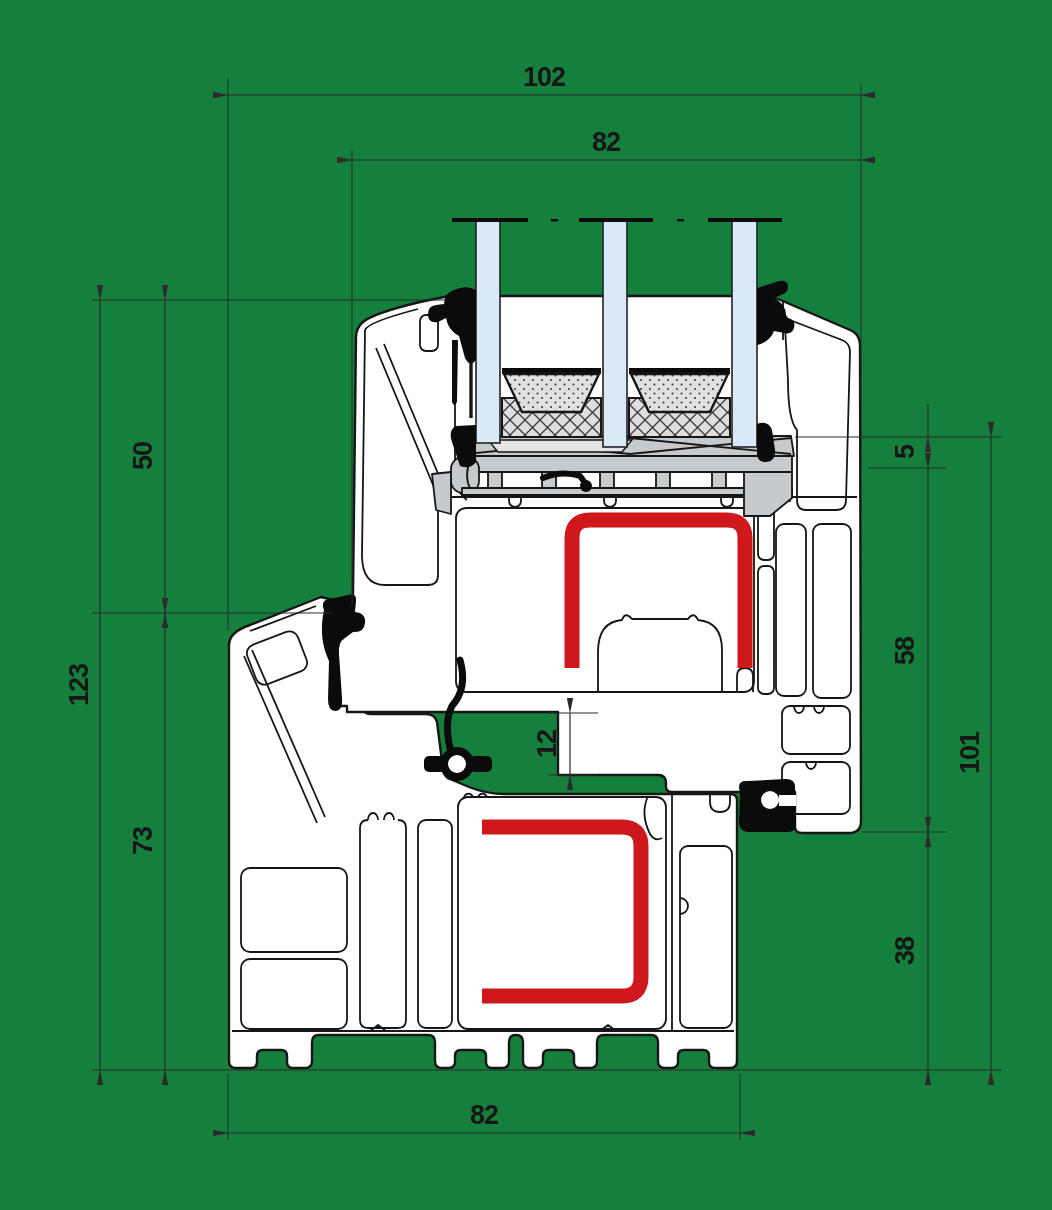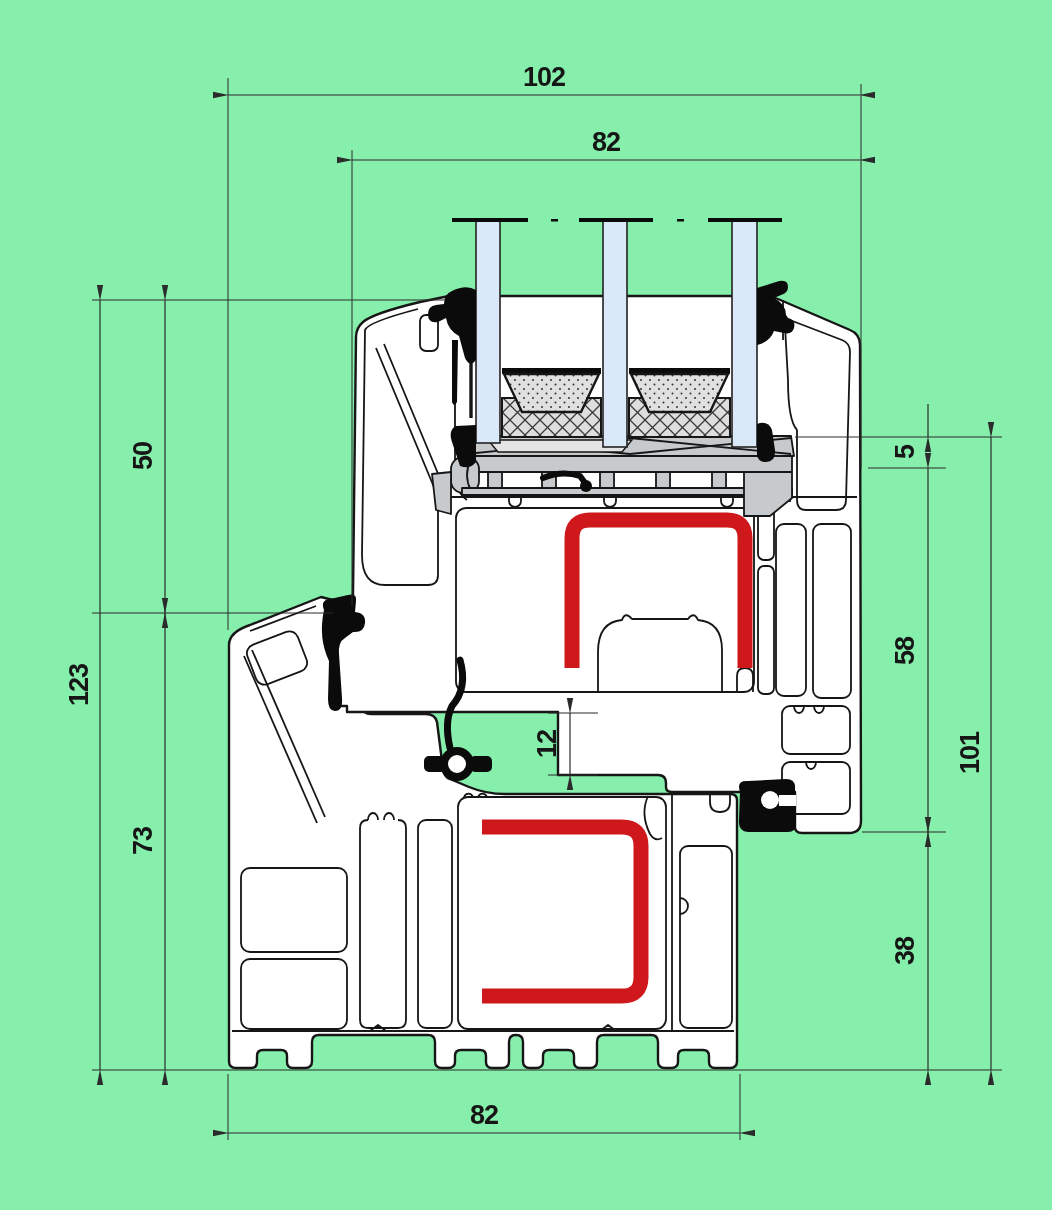--- a/index.html
+++ b/index.html
@@ -1,16 +1,16 @@
 <!DOCTYPE html>
 <html><head>
 <meta charset="utf-8">
 <style>
   html,body{margin:0;padding:0;background:#ffffff;}
-  .page{width:1052px;height:1210px;position:relative;background:#86efac;overflow:hidden;}
+  .page{width:1052px;height:1210px;position:relative;background:#15803d;overflow:hidden;}
   svg{display:block;}
   text.dim{
     font-family:"Liberation Sans","DejaVu Sans",sans-serif;
     font-size:27px;font-weight:bold;letter-spacing:-1px;fill:#161616;
   }
   .outline{fill:#ffffff;stroke:#161616;stroke-width:2.4;stroke-linejoin:round;}
   .inner{fill:none;stroke:#161616;stroke-width:1.8;stroke-linejoin:round;}
   .gray{fill:#c7cacc;stroke:#161616;stroke-width:1.8;stroke-linejoin:round;}
   .graylite{fill:#e4e4e4;stroke:#161616;stroke-width:1.4;}
   .seal{fill:#0b0b0b;stroke:none;}

